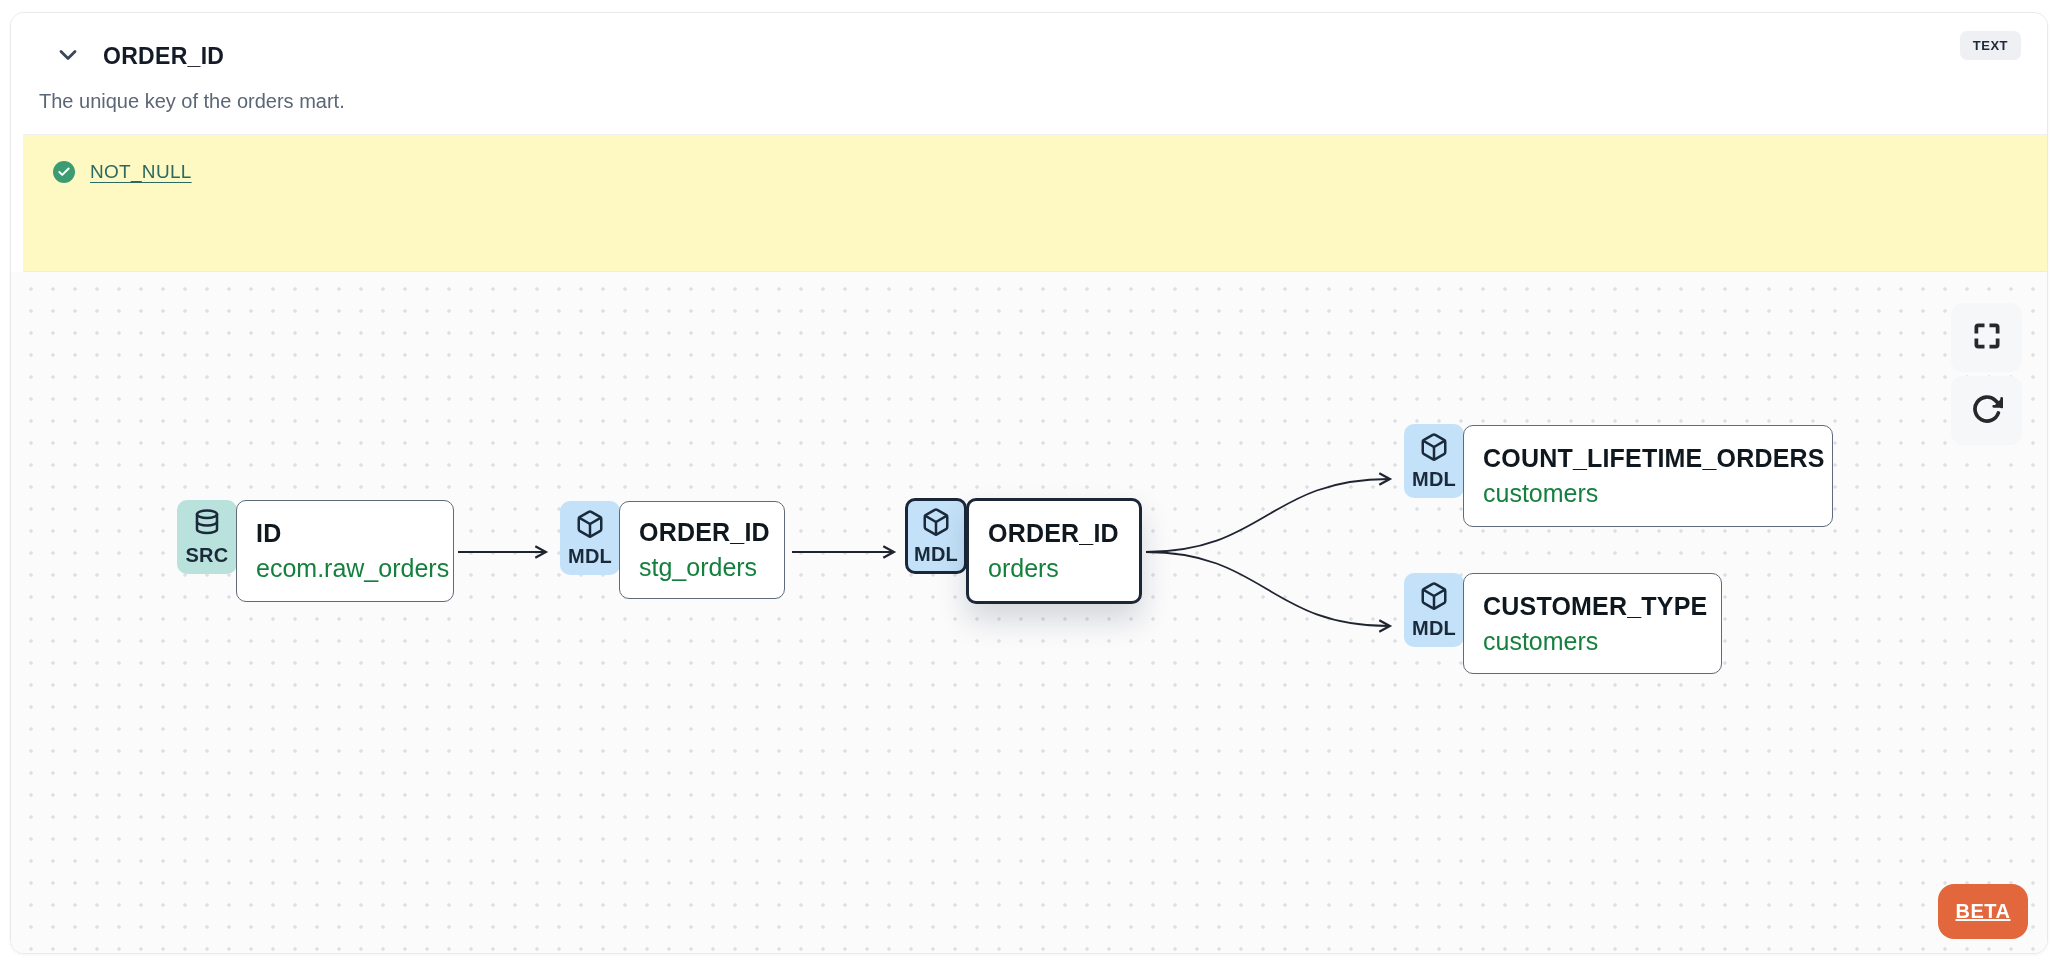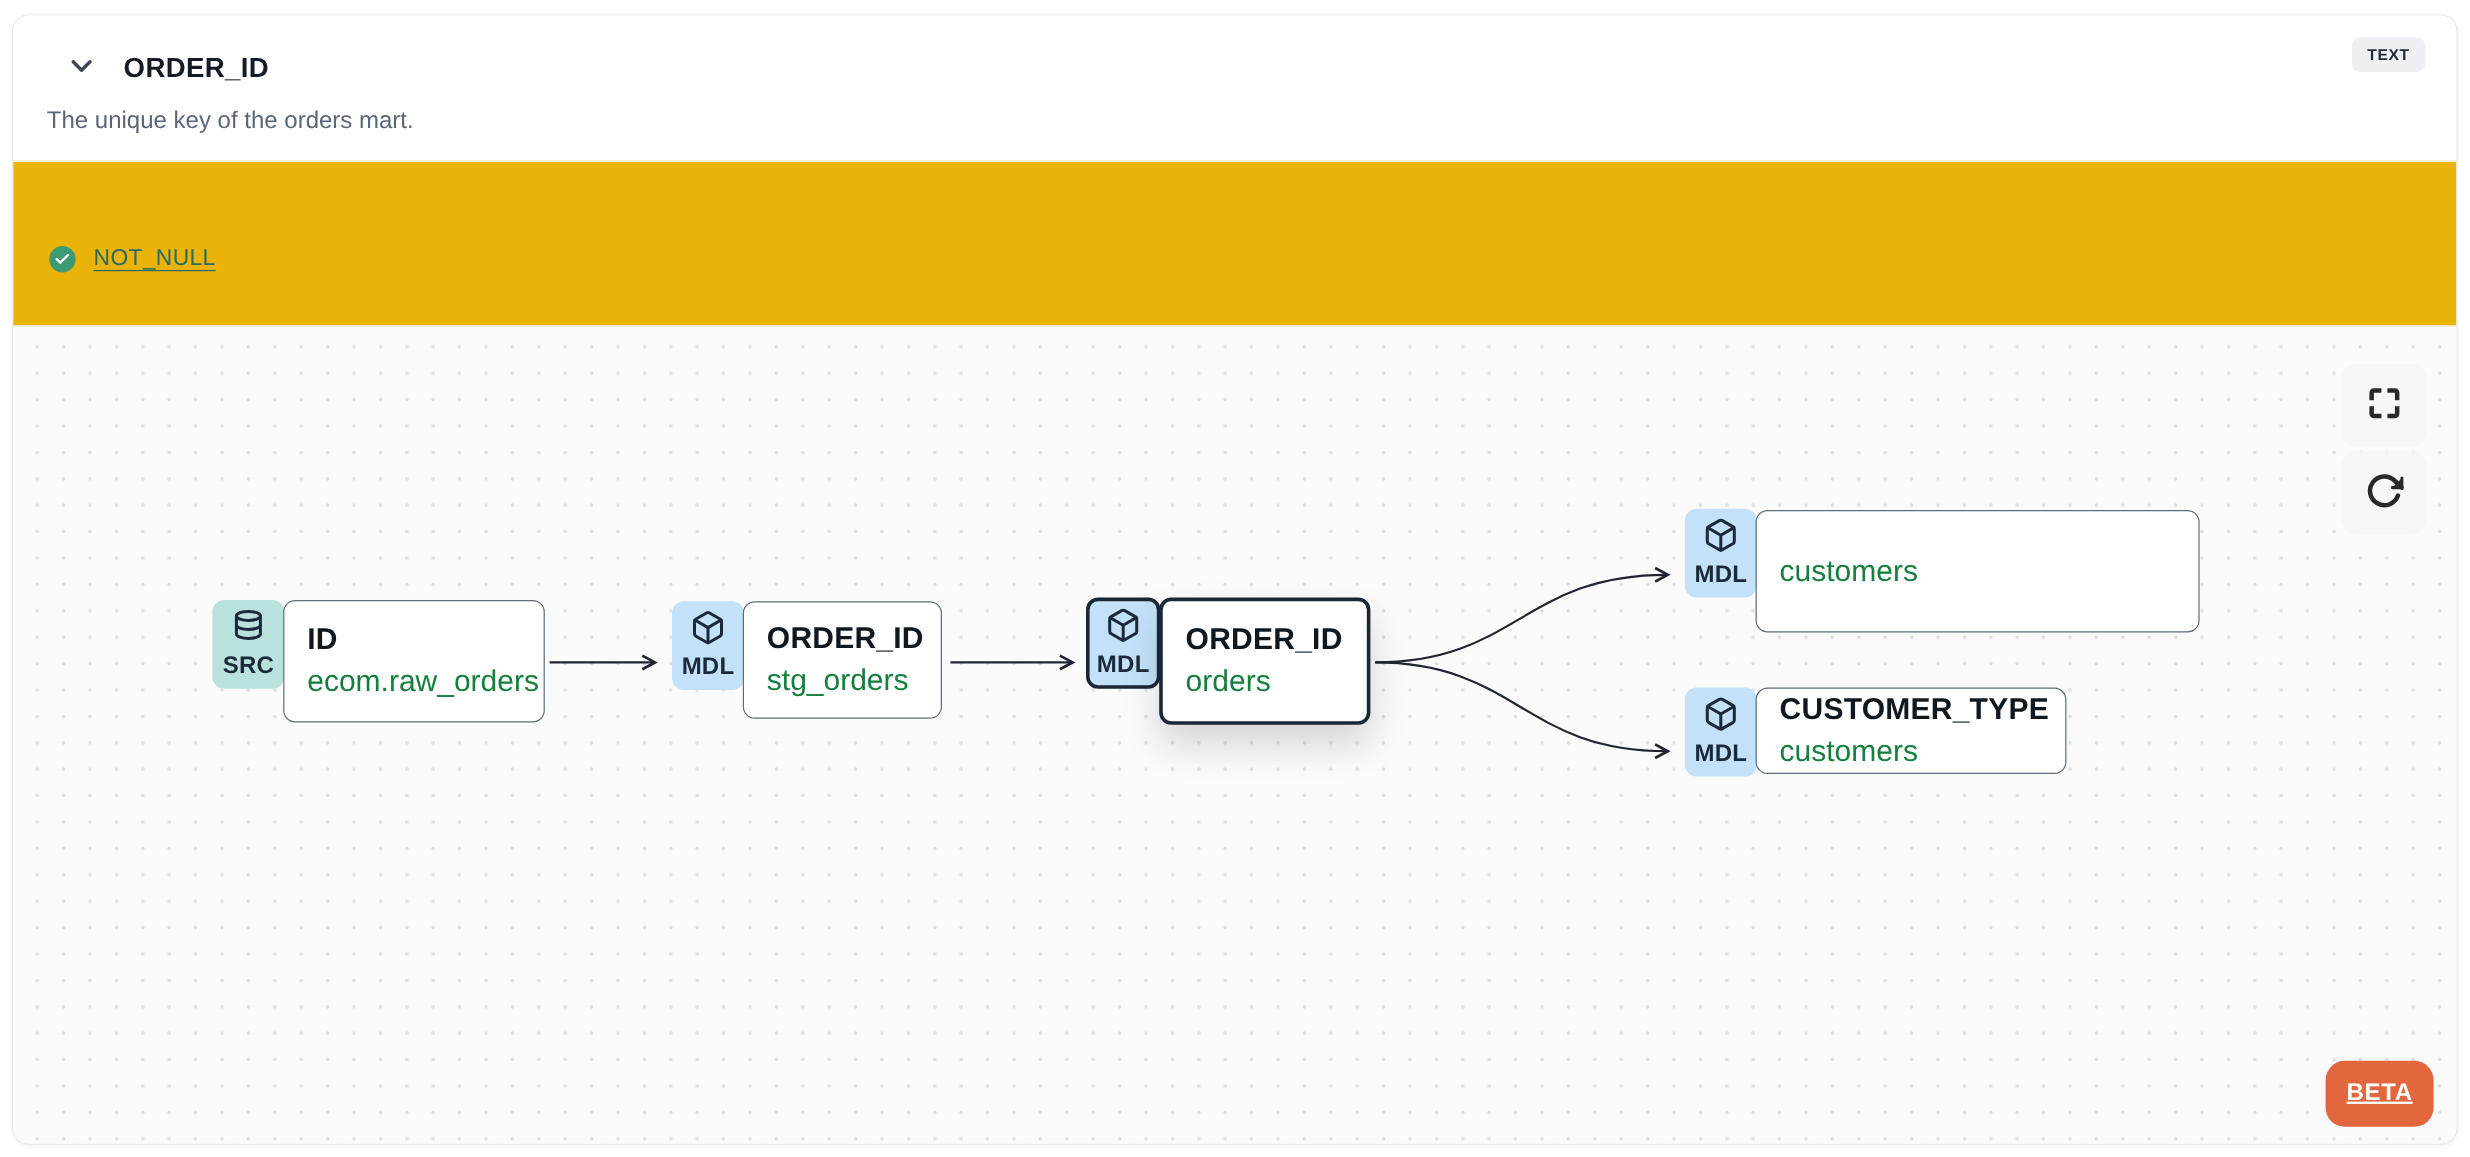--- a/index.html
+++ b/index.html
@@ -15,23 +15,23 @@
                  display:flex; align-items:center; justify-content:center;
                  background:transparent; border:none; cursor:pointer; }
   .page-title { position:absolute; left:92px; top:30px; font-size:23px; font-weight:700;
                 color:#141b26; letter-spacing:0.3px; }
   .type-badge { position:absolute; right:26px; top:18px; background:#eef0f4; color:#222b3a;
                 font-size:13px; font-weight:600; padding:7px 13px; border-radius:7px;
                 letter-spacing:0.5px; }
   .description { position:absolute; left:28px; top:77px; font-size:20px; color:#5b6676; }
 
   
-  .tests { position:absolute; left:0; top:121px; width:100%; height:138px;
-           background:#eab308; border-top:1px solid #eef0f2; border-bottom:1px solid #e9ebee;
-           padding:26px 0 0 30px; display:flex; flex-direction:row; gap:34px; }
+  .tests { position:absolute; left:12px; top:121px; width:100%; height:138px;
+           background:#fef9c3; border-top:1px solid #eef0f2; border-bottom:1px solid #e9ebee;
+           padding:26px 0 0 30px; display:flex; flex-direction:column; gap:34px; }
   .test-row { display:flex; align-items:center; gap:15px; }
   .check-circle { width:22px; height:22px; border-radius:50%; background:#3d9b71;
                   display:flex; align-items:center; justify-content:center; flex:0 0 auto; }
   .test-link { font-size:19px; font-weight:500; color:#2b6a63; text-decoration:underline;
                text-underline-offset:4px; letter-spacing:0.3px; cursor:pointer; }
 
   
   .canvas { position:absolute; left:0; top:259px; width:2038px; height:683px;
             background-color:#fbfbfc;
             background-image:radial-gradient(circle, #dddfe2 1.5px, transparent 1.8px);
@@ -162,36 +162,37 @@
         <span>
           <svg width="30" height="30" viewBox="0 0 24 24" fill="none" stroke="#1b2a3b" stroke-width="2" stroke-linecap="round" stroke-linejoin="round">
               <path d="M21 16V8a2 2 0 0 0-1-1.73l-7-4a2 2 0 0 0-2 0l-7 4A2 2 0 0 0 3 8v8a2 2 0 0 0 1 1.73l7 4a2 2 0 0 0 2 0l7-4A2 2 0 0 0 21 16z"></path>
               <polyline points="3.27 6.96 12 12.01 20.73 6.96"></polyline>
               <line x1="12" y1="22.08" x2="12" y2="12"></line>
             </svg>
         </span>
         <span>MDL</span>
       </div>
       <div class="node-body" style="left:1452px; top:153px; width:370px; height:102px;">
+        <div class="node-title">COUNT_LIFETIME_ORDERS</div>
         <div class="node-subtitle">customers</div>
       </div>
     </div>
 
     <div class="node">
       <div class="node-badge badge-mdl" style="left:1393px; top:301px;">
         <span>
           <svg width="30" height="30" viewBox="0 0 24 24" fill="none" stroke="#1b2a3b" stroke-width="2" stroke-linecap="round" stroke-linejoin="round">
               <path d="M21 16V8a2 2 0 0 0-1-1.73l-7-4a2 2 0 0 0-2 0l-7 4A2 2 0 0 0 3 8v8a2 2 0 0 0 1 1.73l7 4a2 2 0 0 0 2 0l7-4A2 2 0 0 0 21 16z"></path>
               <polyline points="3.27 6.96 12 12.01 20.73 6.96"></polyline>
               <line x1="12" y1="22.08" x2="12" y2="12"></line>
             </svg>
         </span>
         <span>MDL</span>
       </div>
-      <div class="node-body" style="left:1452px; top:301px; width:259px; height:72px;">
+      <div class="node-body" style="left:1452px; top:301px; width:259px; height:101px;">
         <div class="node-title">CUSTOMER_TYPE</div>
         <div class="node-subtitle">customers</div>
       </div>
     </div>
 
     <div class="canvas-controls">
       <button class="ctrl-btn">
         <span>
           <svg width="30" height="30" viewBox="0 0 24 24" fill="none" stroke="#26282b" stroke-width="3" stroke-linecap="square">
               <path d="M8.5 3.5H5A1.5 1.5 0 0 0 3.5 5v3.5"></path>

